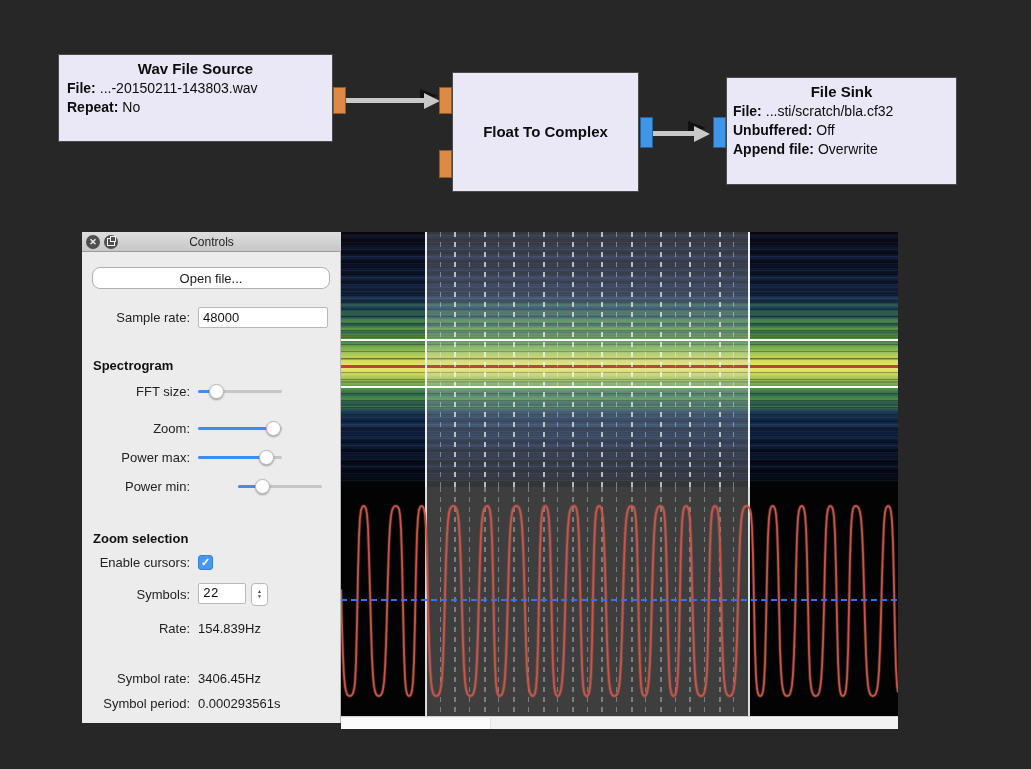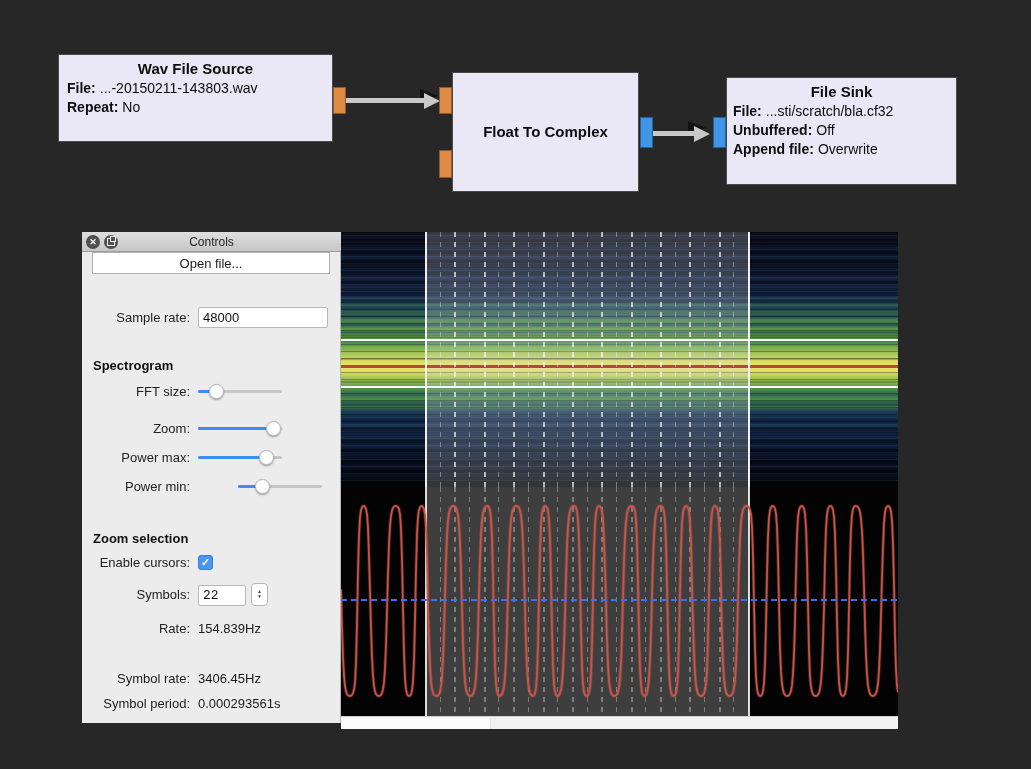--- a/index.html
+++ b/index.html
@@ -29,26 +29,26 @@
     font-size:12px;color:#1f1f1f;}
   .tb-btn{position:absolute;top:3px;width:14px;height:14px;border-radius:50%;background:#4f4f4f;
     display:flex;align-items:center;justify-content:center;cursor:pointer;}
   .tb-btn.close{left:4px;color:#f2f2f2;font-size:9px;font-weight:bold;line-height:14px;}
   .tb-btn.float{left:22px;}
   .float-glyph{position:relative;width:6px;height:6px;border:1px solid #f2f2f2;display:block;}
   .float-glyph::after{content:"";position:absolute;left:2px;top:-3px;width:4px;height:4px;
     border:1px solid #f2f2f2;background:#4f4f4f;}
   .panel-body{position:absolute;left:0;top:20px;width:259px;height:471px;background:#ececec;
     border-right:1px solid #b5b5b5;box-sizing:border-box;}
-  .open-btn{position:absolute;left:10px;top:0;width:238px;height:22px;background:#ffffff;
-    border:1px solid #b0b0b0;border-radius:0;font-size:13px;color:#1a1a1a;
+  .open-btn{position:absolute;left:10px;top:15px;width:238px;height:22px;background:#ffffff;
+    border:1px solid #b0b0b0;border-radius:8px;font-size:13px;color:#1a1a1a;
     font-family:"Liberation Sans",sans-serif;}
   .row{position:absolute;left:0;width:259px;display:flex;align-items:center;}
   .row .lbl{width:108px;text-align:right;font-size:13px;color:#222;flex:none;}
-  .row .ctl{margin-left:8px;display:flex;align-items:flex-end;}
+  .row .ctl{margin-left:8px;display:flex;align-items:flex-start;}
   .txt-input{height:21px;border:1px solid #b8b8b8;border-radius:2px;background:#fff;
     font-size:13px;color:#111;padding:0 4px;box-sizing:border-box;font-family:"Liberation Sans",sans-serif;}
   .sec-header{position:absolute;left:11px;font-size:13px;font-weight:bold;color:#111;}
   .slider{position:relative;width:84px;height:16px;}
   .slider .track{position:absolute;left:0;right:0;top:7px;height:3px;border-radius:2px;background:#c6c6c6;}
   .slider .fill{position:absolute;left:0;top:7px;height:3px;border-radius:2px;background:#3d8ef2;}
   .slider .thumb{position:absolute;top:1px;width:15px;height:15px;margin-left:-8px;border-radius:50%;
     background:#fff;border:1px solid #b9b9b9;box-sizing:border-box;box-shadow:0 1px 2px rgba(0,0,0,.35);}
   .checkbox{width:15px;height:15px;border-radius:3px;background:#4a97ef;border:1px solid #3a7fd6;
     box-sizing:border-box;color:#fff;font-size:11px;font-weight:bold;line-height:13px;text-align:center;}

